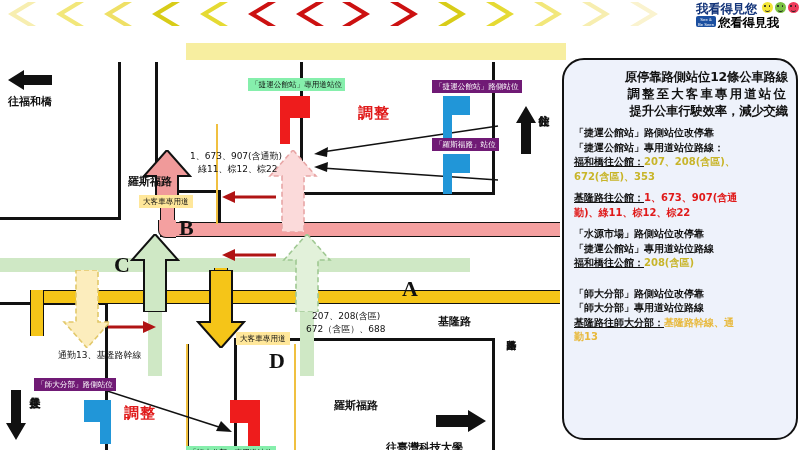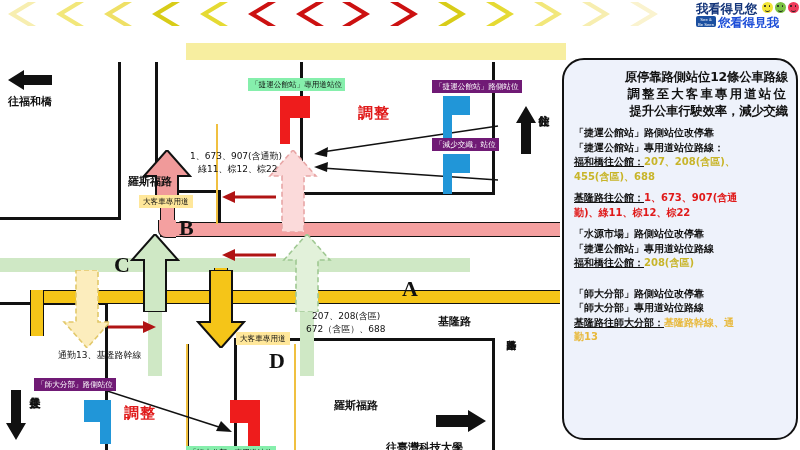--- a/index.html
+++ b/index.html
@@ -11,21 +11,21 @@
   #root{position:absolute;left:0;top:0;width:800px;height:450px;}
 
   
   .topstrip{position:absolute;left:0;top:0;width:800px;height:28px;background:#ffffff;overflow:hidden;}
   .chev{position:absolute;top:2px;width:34px;height:24px;}
   .chev svg{display:block;}
 
   
   .logo{position:absolute;right:0px;top:1px;width:104px;height:28px;}
   .logo-l1{position:absolute;left:0;top:0;font-size:12.5px;font-weight:bold;color:#14357a;letter-spacing:-0.3px;white-space:nowrap;}
-  .logo-l2{position:absolute;left:22px;top:14px;font-size:12.5px;font-weight:bold;color:#1d4ed8;letter-spacing:-0.3px;white-space:nowrap;}
+  .logo-l2{position:absolute;left:22px;top:14px;font-size:12.5px;font-weight:bold;color:#000000;letter-spacing:-0.3px;white-space:nowrap;}
   .logo-badge{position:absolute;left:0;top:15px;width:20px;height:11px;background:#1b4fa0;border-radius:2px;
      color:#fff;font-size:4.2px;line-height:5px;text-align:center;padding-top:0.5px;box-sizing:border-box;}
   .face{position:absolute;top:1px;width:11px;height:11px;border-radius:50%;}
   .face i{position:absolute;width:1.6px;height:1.6px;background:#222;border-radius:50%;top:3px;}
   .face i.a{left:2.4px;} .face i.b{left:6.6px;}
   .face u{position:absolute;left:3px;top:6.4px;width:5px;height:2.4px;border-bottom:1.2px solid #222;border-radius:0 0 5px 5px;}
 
   
   .title-band{position:absolute;left:186px;top:43px;width:380px;height:17px;background:#f7eea0;}
   .title-txt{position:absolute;left:186px;top:28px;width:392px;text-align:center;
@@ -358,21 +358,21 @@
     <div class="vtext" style="left:28px;top:326px;height:56px">往景美</div>
     <div class="lbl lbl-b" style="left:386px;top:378px;font-size:11px">往臺灣科技大學</div>
 
     <div class="lbl lbl-b" style="left:128px;top:112px;font-size:11px">羅斯福路</div>
     <div class="lbl lbl-b" style="left:334px;top:336px;font-size:11px">羅斯福路</div>
     <div class="lbl lbl-b" style="left:438px;top:252px;font-size:11px">基隆路</div>
     <div class="vtext" style="left:505px;top:270px;height:50px;font-size:10px">基隆路</div>
 
     <div class="tag-yellow" style="left:248px;top:16px">「捷運公館站」專用道站位</div>
     <div class="tag-black" style="left:432px;top:18px">「捷運公館站」路側站位</div>
-    <div class="tag-black" style="left:432px;top:76px">「減少交織」站位</div>
+    <div class="tag-black" style="left:432px;top:76px">「羅斯福路」站位</div>
     <div class="tag-black" style="left:34px;top:316px">「師大分部」路側站位</div>
     <div class="tag-yellow" style="left:186px;top:384px">「師大分部」專用道站位</div>
 
     <div class="tag-yellow2" style="left:139px;top:133px">大客車專用道</div>
     <div class="tag-yellow2" style="left:236px;top:270px">大客車專用道</div>
 
     <div class="adj" style="left:358px;top:42px">調整</div>
     <div class="adj" style="left:124px;top:342px">調整</div>
 
     <div class="route-note" style="left:190px;top:88px">1、673、907(含通勤)</div>
@@ -391,21 +391,21 @@
     <div class="p-head">
       <div>原停靠路側站位12條公車路線</div>
       <div class="sp">調整至大客車專用道站位</div>
       <div>提升公車行駛效率，減少交織</div>
     </div>
 
     <div class="p-blk">
       <div class="p-line">「捷運公館站」路側站位改停靠</div>
       <div class="p-line">「捷運公館站」專用道站位路線：</div>
       <div class="p-line"><span class="ul">福和橋往公館：</span><span class="c-olive">207、208(含區)、</span></div>
-      <div class="p-line c-olive">455(含區)、688</div>
+      <div class="p-line c-olive">672(含區)、353</div>
     </div>
 
     <div class="p-blk">
       <div class="p-line"><span class="ul">基隆路往公館：</span><span class="c-red">1、673、907(含通</span></div>
       <div class="p-line c-red">勤)、綠11、棕12、棕22</div>
     </div>
 
     <div class="p-blk">
       <div class="p-line">「水源市場」路側站位改停靠</div>
       <div class="p-line">「捷運公館站」專用道站位路線</div>

